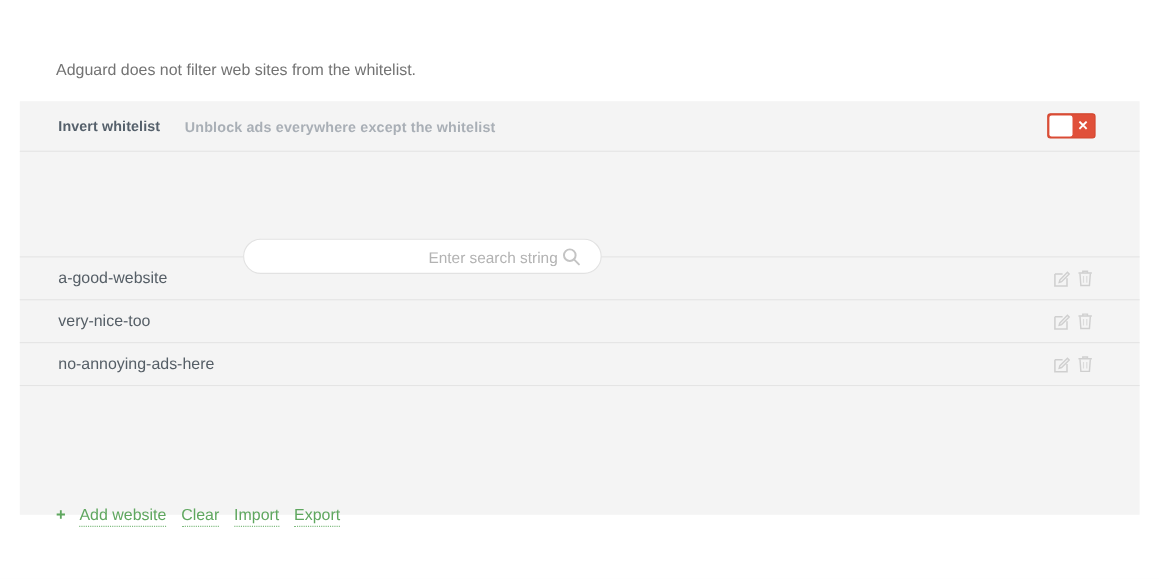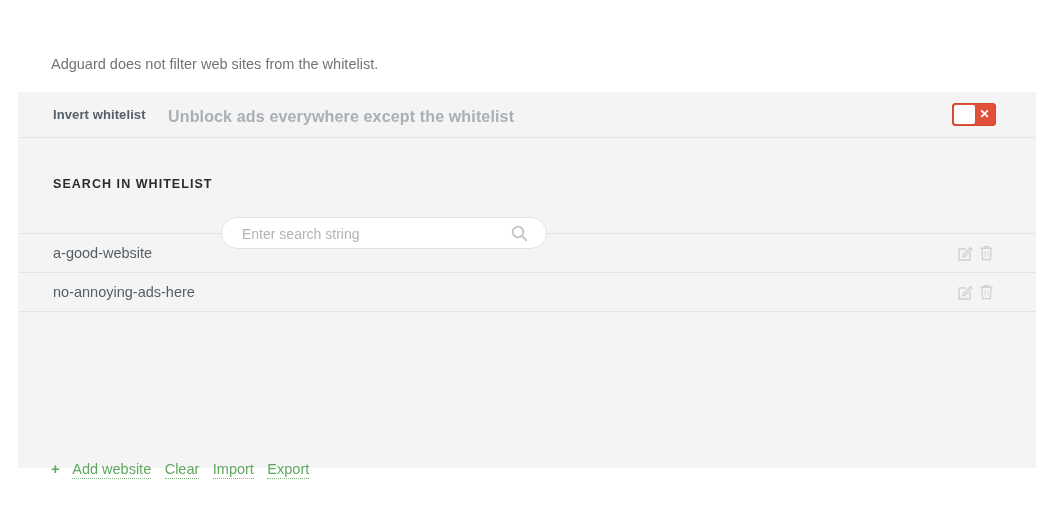--- a/index.html
+++ b/index.html
@@ -67,21 +67,21 @@
     top: 15px;
     font-size: 13px;
     font-weight: bold;
     color: #55606b;
     letter-spacing: 0.1px;
   }
   .invert-hint {
     position: absolute;
     left: 150px;
     top: 16px;
-    font-size: 16px;
+    font-size: 13px;
     font-weight: bold;
     color: #a9afb6;
     letter-spacing: 0.15px;
   }
 
   .toggle {
     position: absolute;
     right: 40px;
     top: 11px;
     width: 44px;
@@ -146,20 +146,21 @@
     left: 18px;
     top: 0;
     width: 265px;
     height: 30px;
     border: none;
     outline: none;
     background: transparent;
     font-family: "Liberation Sans", sans-serif;
     font-size: 14px;
     color: #555e66;
+    text-align: right;
   }
   .search-box input::placeholder {
     color: #b3b3b3;
     opacity: 1;
   }
   .search-icon {
     position: absolute;
     right: 18px;
     top: 7px;
     width: 17px;
@@ -239,21 +240,20 @@
     <div class="invert-row">
       <span class="invert-label">Invert whitelist</span>
       <span class="invert-hint">Unblock ads everywhere except the whitelist</span>
       <div class="toggle">
         <div class="knob"></div>
         <div class="cross">✕</div>
       </div>
     </div>
 
     <div class="search-row">
-      <span class="search-label">SEARCH IN WHITELIST</span>
       <div class="search-box">
         <input type="text" value="" placeholder="Enter search string" style="">
         <span class="search-icon">
           <svg width="17" height="17" viewBox="0 0 17 17">
             <circle cx="7" cy="7" r="5.3" fill="none" stroke="#c4c4c4" stroke-width="1.8"></circle>
             <line x1="10.8" y1="10.8" x2="15.3" y2="15.3" stroke="#c4c4c4" stroke-width="1.8" stroke-linecap="round"></line>
           </svg>
         </span>
       </div>
     </div>
@@ -274,20 +274,40 @@
             <svg width="15" height="16" viewBox="0 0 15 16">
               <path d="M1.4 3.2 L13.6 3.2" stroke="#cfcfcf" stroke-width="1.4" fill="none"></path>
               <path d="M5.4 3.2 L5.4 1.6 L9.6 1.6 L9.6 3.2" stroke="#cfcfcf" stroke-width="1.3" fill="none"></path>
               <path d="M2.8 3.6 L3.6 14.6 L11.4 14.6 L12.2 3.6" stroke="#cfcfcf" stroke-width="1.3" fill="none"></path>
               <path d="M6 6 L6 12 M9 6 L9 12" stroke="#dcdcdc" stroke-width="1.1" fill="none"></path>
             </svg>
           </span>
         </span>
       </div>
 
+      <div class="list-item">
+        <span class="list-item-label">very-nice-too</span>
+        <span class="row-actions">
+          <span class="icon-btn edit">
+            <svg width="15" height="16" viewBox="0 0 15 16">
+              <path d="M1 4 L1 15 L12 15 L12 8" fill="none" stroke="#cfcfcf" stroke-width="1.4"></path>
+              <path d="M1 4 L8 4" fill="none" stroke="#cfcfcf" stroke-width="1.4"></path>
+              <path d="M5.5 9.6 L12.4 2.6 L14 4.2 L7.1 11.1 L4.9 11.7 Z" fill="none" stroke="#cfcfcf" stroke-width="1.3"></path>
+            </svg>
+          </span>
+          <span class="icon-btn delete">
+            <svg width="15" height="16" viewBox="0 0 15 16">
+              <path d="M1.4 3.2 L13.6 3.2" stroke="#cfcfcf" stroke-width="1.4" fill="none"></path>
+              <path d="M5.4 3.2 L5.4 1.6 L9.6 1.6 L9.6 3.2" stroke="#cfcfcf" stroke-width="1.3" fill="none"></path>
+              <path d="M2.8 3.6 L3.6 14.6 L11.4 14.6 L12.2 3.6" stroke="#cfcfcf" stroke-width="1.3" fill="none"></path>
+              <path d="M6 6 L6 12 M9 6 L9 12" stroke="#dcdcdc" stroke-width="1.1" fill="none"></path>
+            </svg>
+          </span>
+        </span>
+      </div>
 
       <div class="list-item">
         <span class="list-item-label">no-annoying-ads-here</span>
         <span class="row-actions">
           <span class="icon-btn edit">
             <svg width="15" height="16" viewBox="0 0 15 16">
               <path d="M1 4 L1 15 L12 15 L12 8" fill="none" stroke="#cfcfcf" stroke-width="1.4"></path>
               <path d="M1 4 L8 4" fill="none" stroke="#cfcfcf" stroke-width="1.4"></path>
               <path d="M5.5 9.6 L12.4 2.6 L14 4.2 L7.1 11.1 L4.9 11.7 Z" fill="none" stroke="#cfcfcf" stroke-width="1.3"></path>
             </svg>

